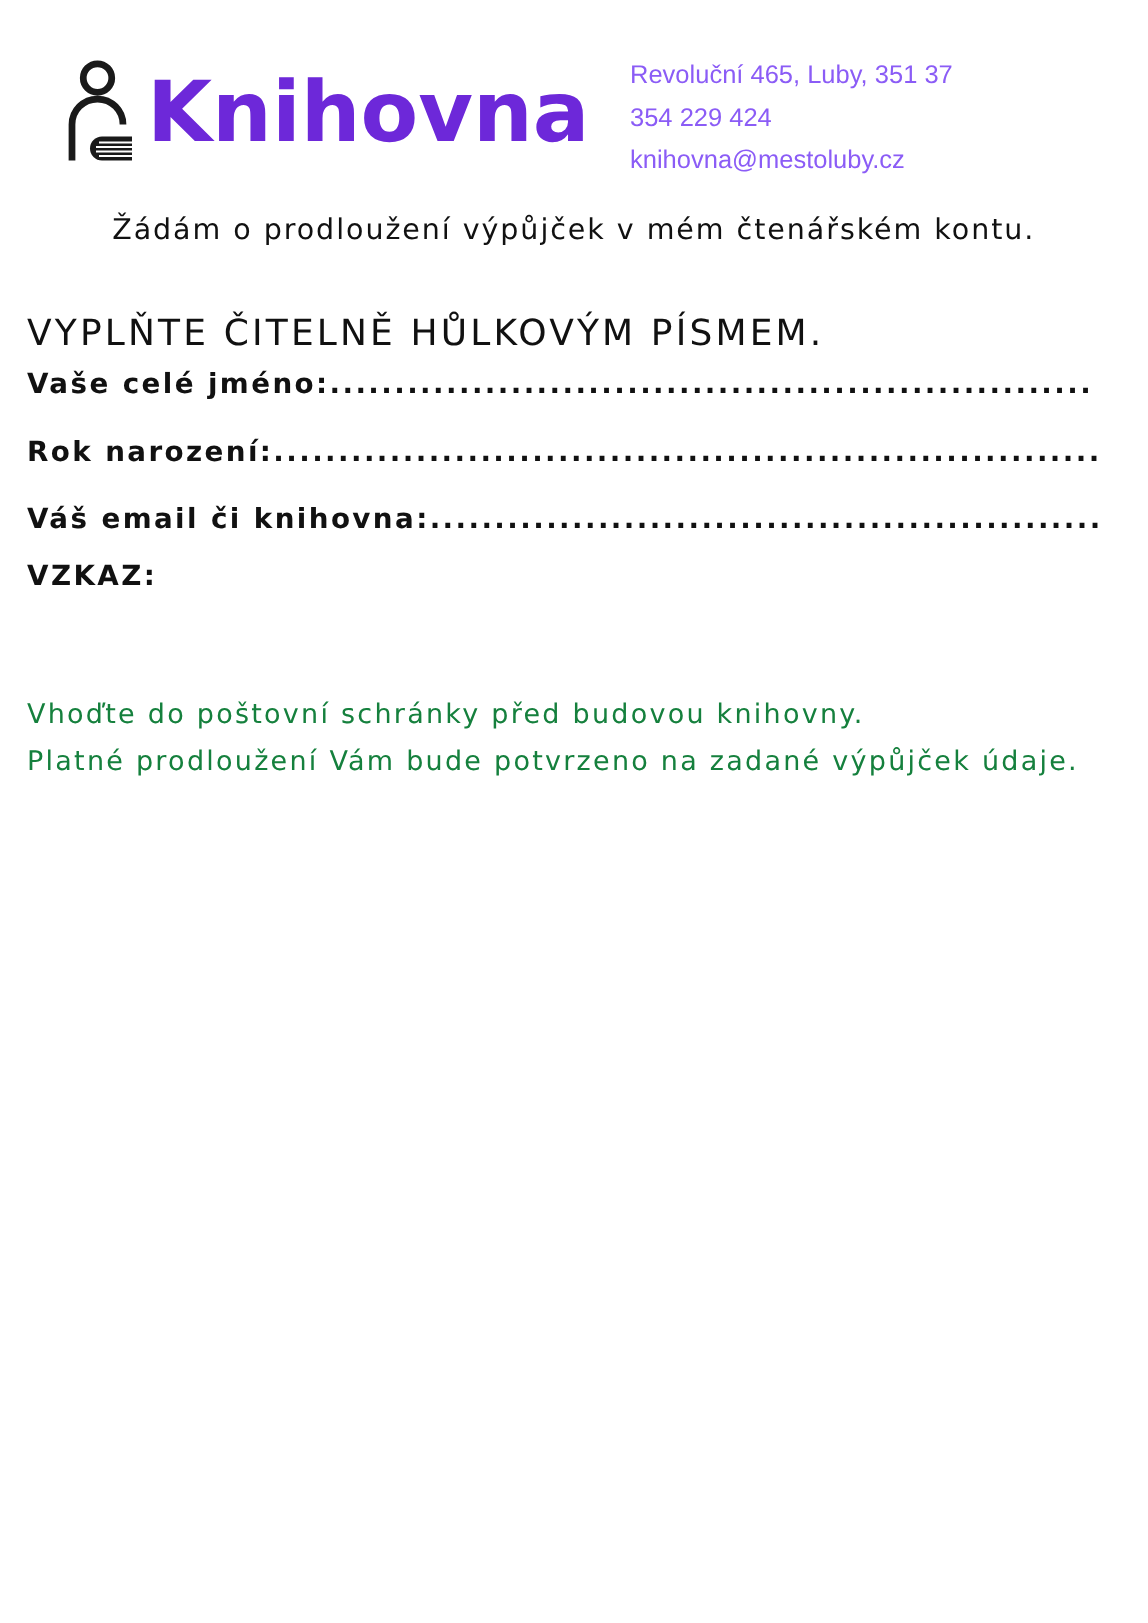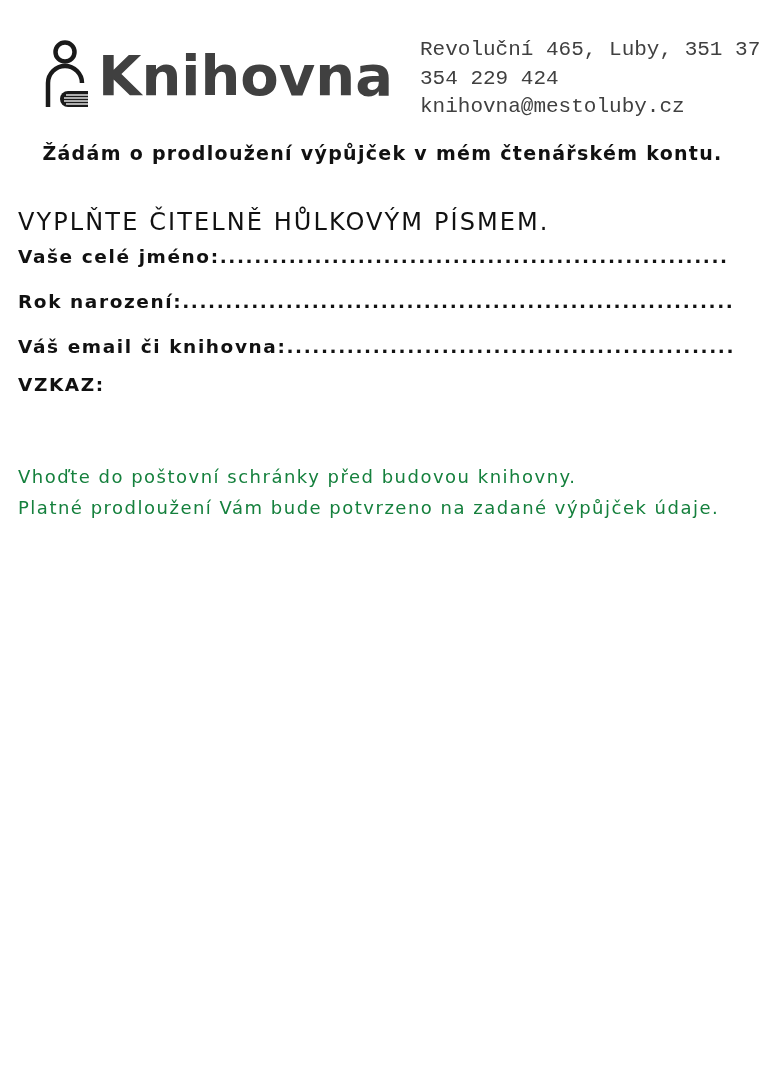--- a/index.html
+++ b/index.html
@@ -1,22 +1,22 @@
 <!DOCTYPE html>
 <html><head>
   <meta charset="utf-8">
   <style>
     html, body { margin:0; padding:0; background:#fff; }
     body { width:765px; height:1082px; position:relative; overflow:hidden; color:#111; font-family:"DejaVu Sans", sans-serif; }
     .logo { position:absolute; left:44px; top:38px; height:72px; display:flex; align-items:center; }
     .logo svg { display:block; }
-    .logo-text { font-family:"DejaVu Sans", sans-serif; font-weight:bold; font-size:56px; letter-spacing:0px; color:#404040; margin-left:8px; line-height:1; position:relative; top:2px; }
-    .contact { position:absolute; left:420px; top:36px; font-family:Liberation Mono, monospace; font-size:21px; line-height:28.5px; color:#404040; }
+    .logo-text { font-family:"DejaVu Sans", sans-serif; font-weight:bold; font-size:56px; letter-spacing:0px; color:#6d28d9; margin-left:8px; line-height:1; position:relative; top:2px; }
+    .contact { position:absolute; left:420px; top:36px; font-family:Liberation Sans, sans-serif; font-size:17px; line-height:28.5px; color:#8b5cf6; }
     .contact div { white-space:nowrap; }
-    .heading { position:absolute; left:0; top:142px; width:765px; text-align:center; font-weight:bold; font-size:19px; letter-spacing:1.3px; white-space:nowrap; }
+    .heading { position:absolute; left:0; top:142px; width:765px; text-align:center; font-weight:normal; font-size:19px; letter-spacing:1.3px; white-space:nowrap; }
     .instr { position:absolute; left:18px; top:208px; font-weight:normal; font-size:24px; letter-spacing:2.1px; white-space:nowrap; }
     .field { position:absolute; left:18px; font-weight:bold; font-size:18.5px; letter-spacing:1.6px; white-space:nowrap; }
     .note { position:absolute; left:18px; font-size:18px; letter-spacing:1.5px; white-space:nowrap; color:#15803d; }
   </style>
 </head>
 <body>
 
 <div class="logo">
   <svg width="46" height="70" viewBox="0 0 46 70">
     <circle cx="21" cy="13" r="9.5" fill="none" stroke="#1a1a1a" stroke-width="4.5"></circle>

